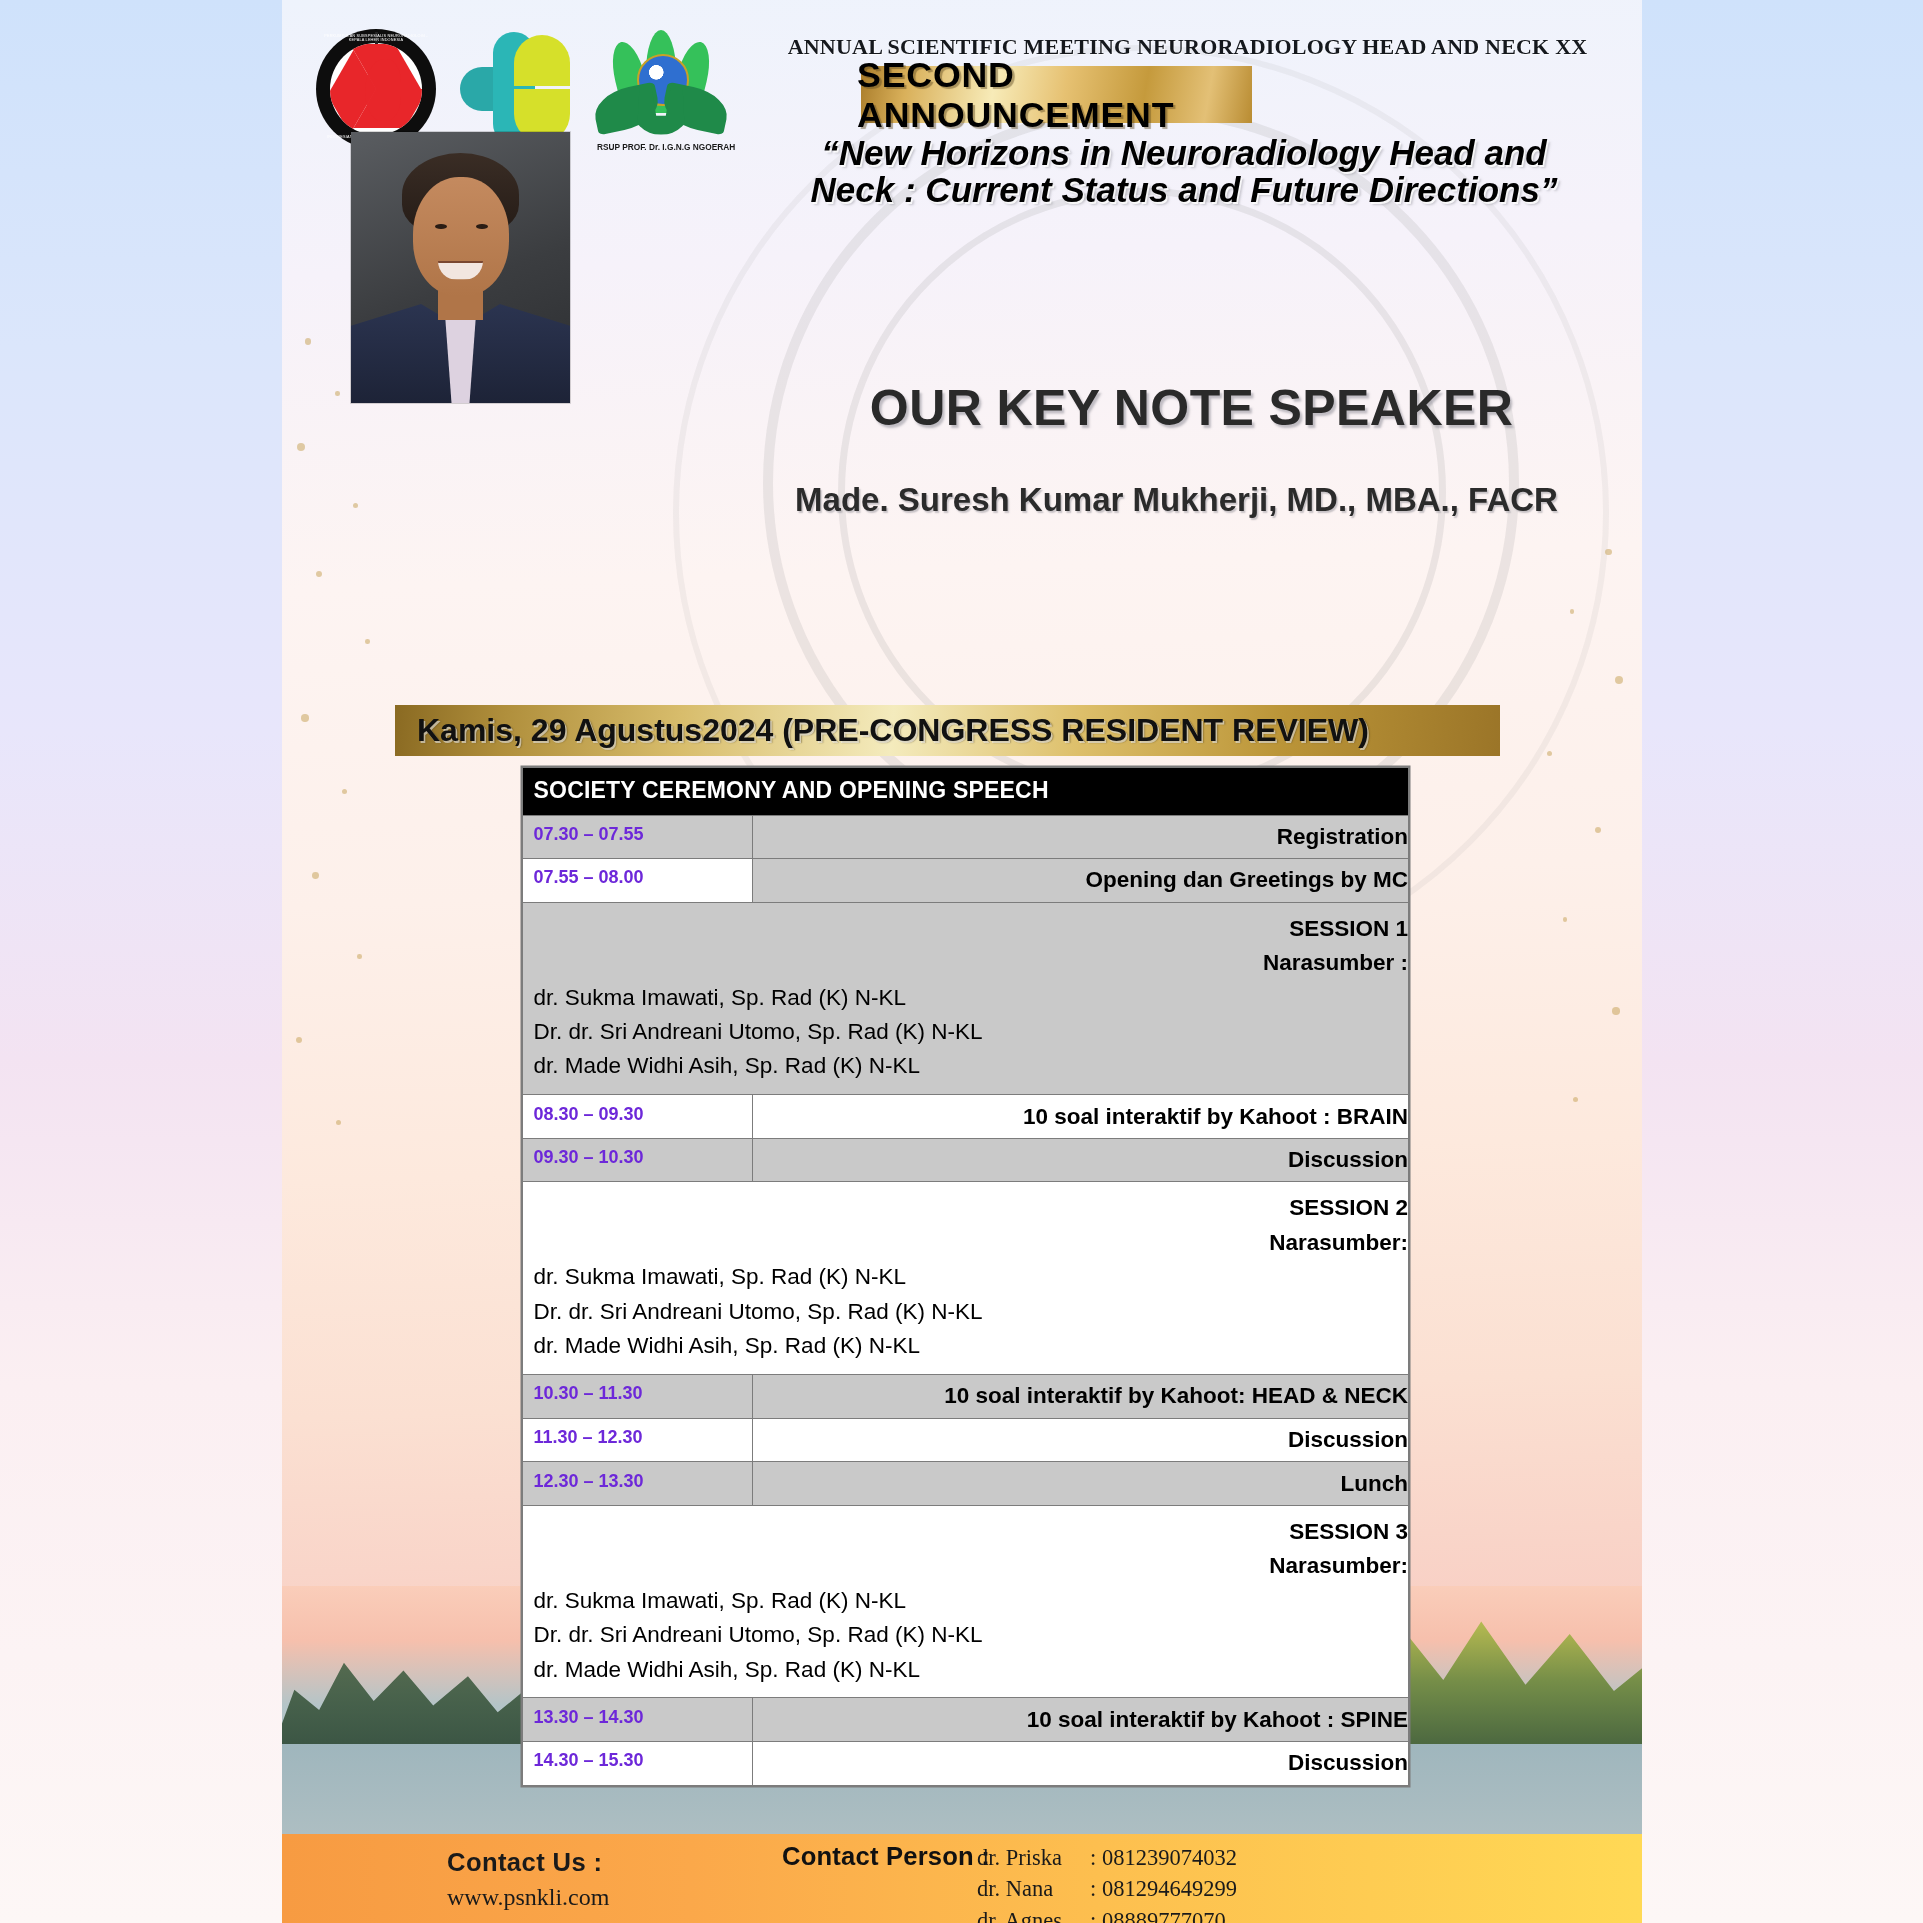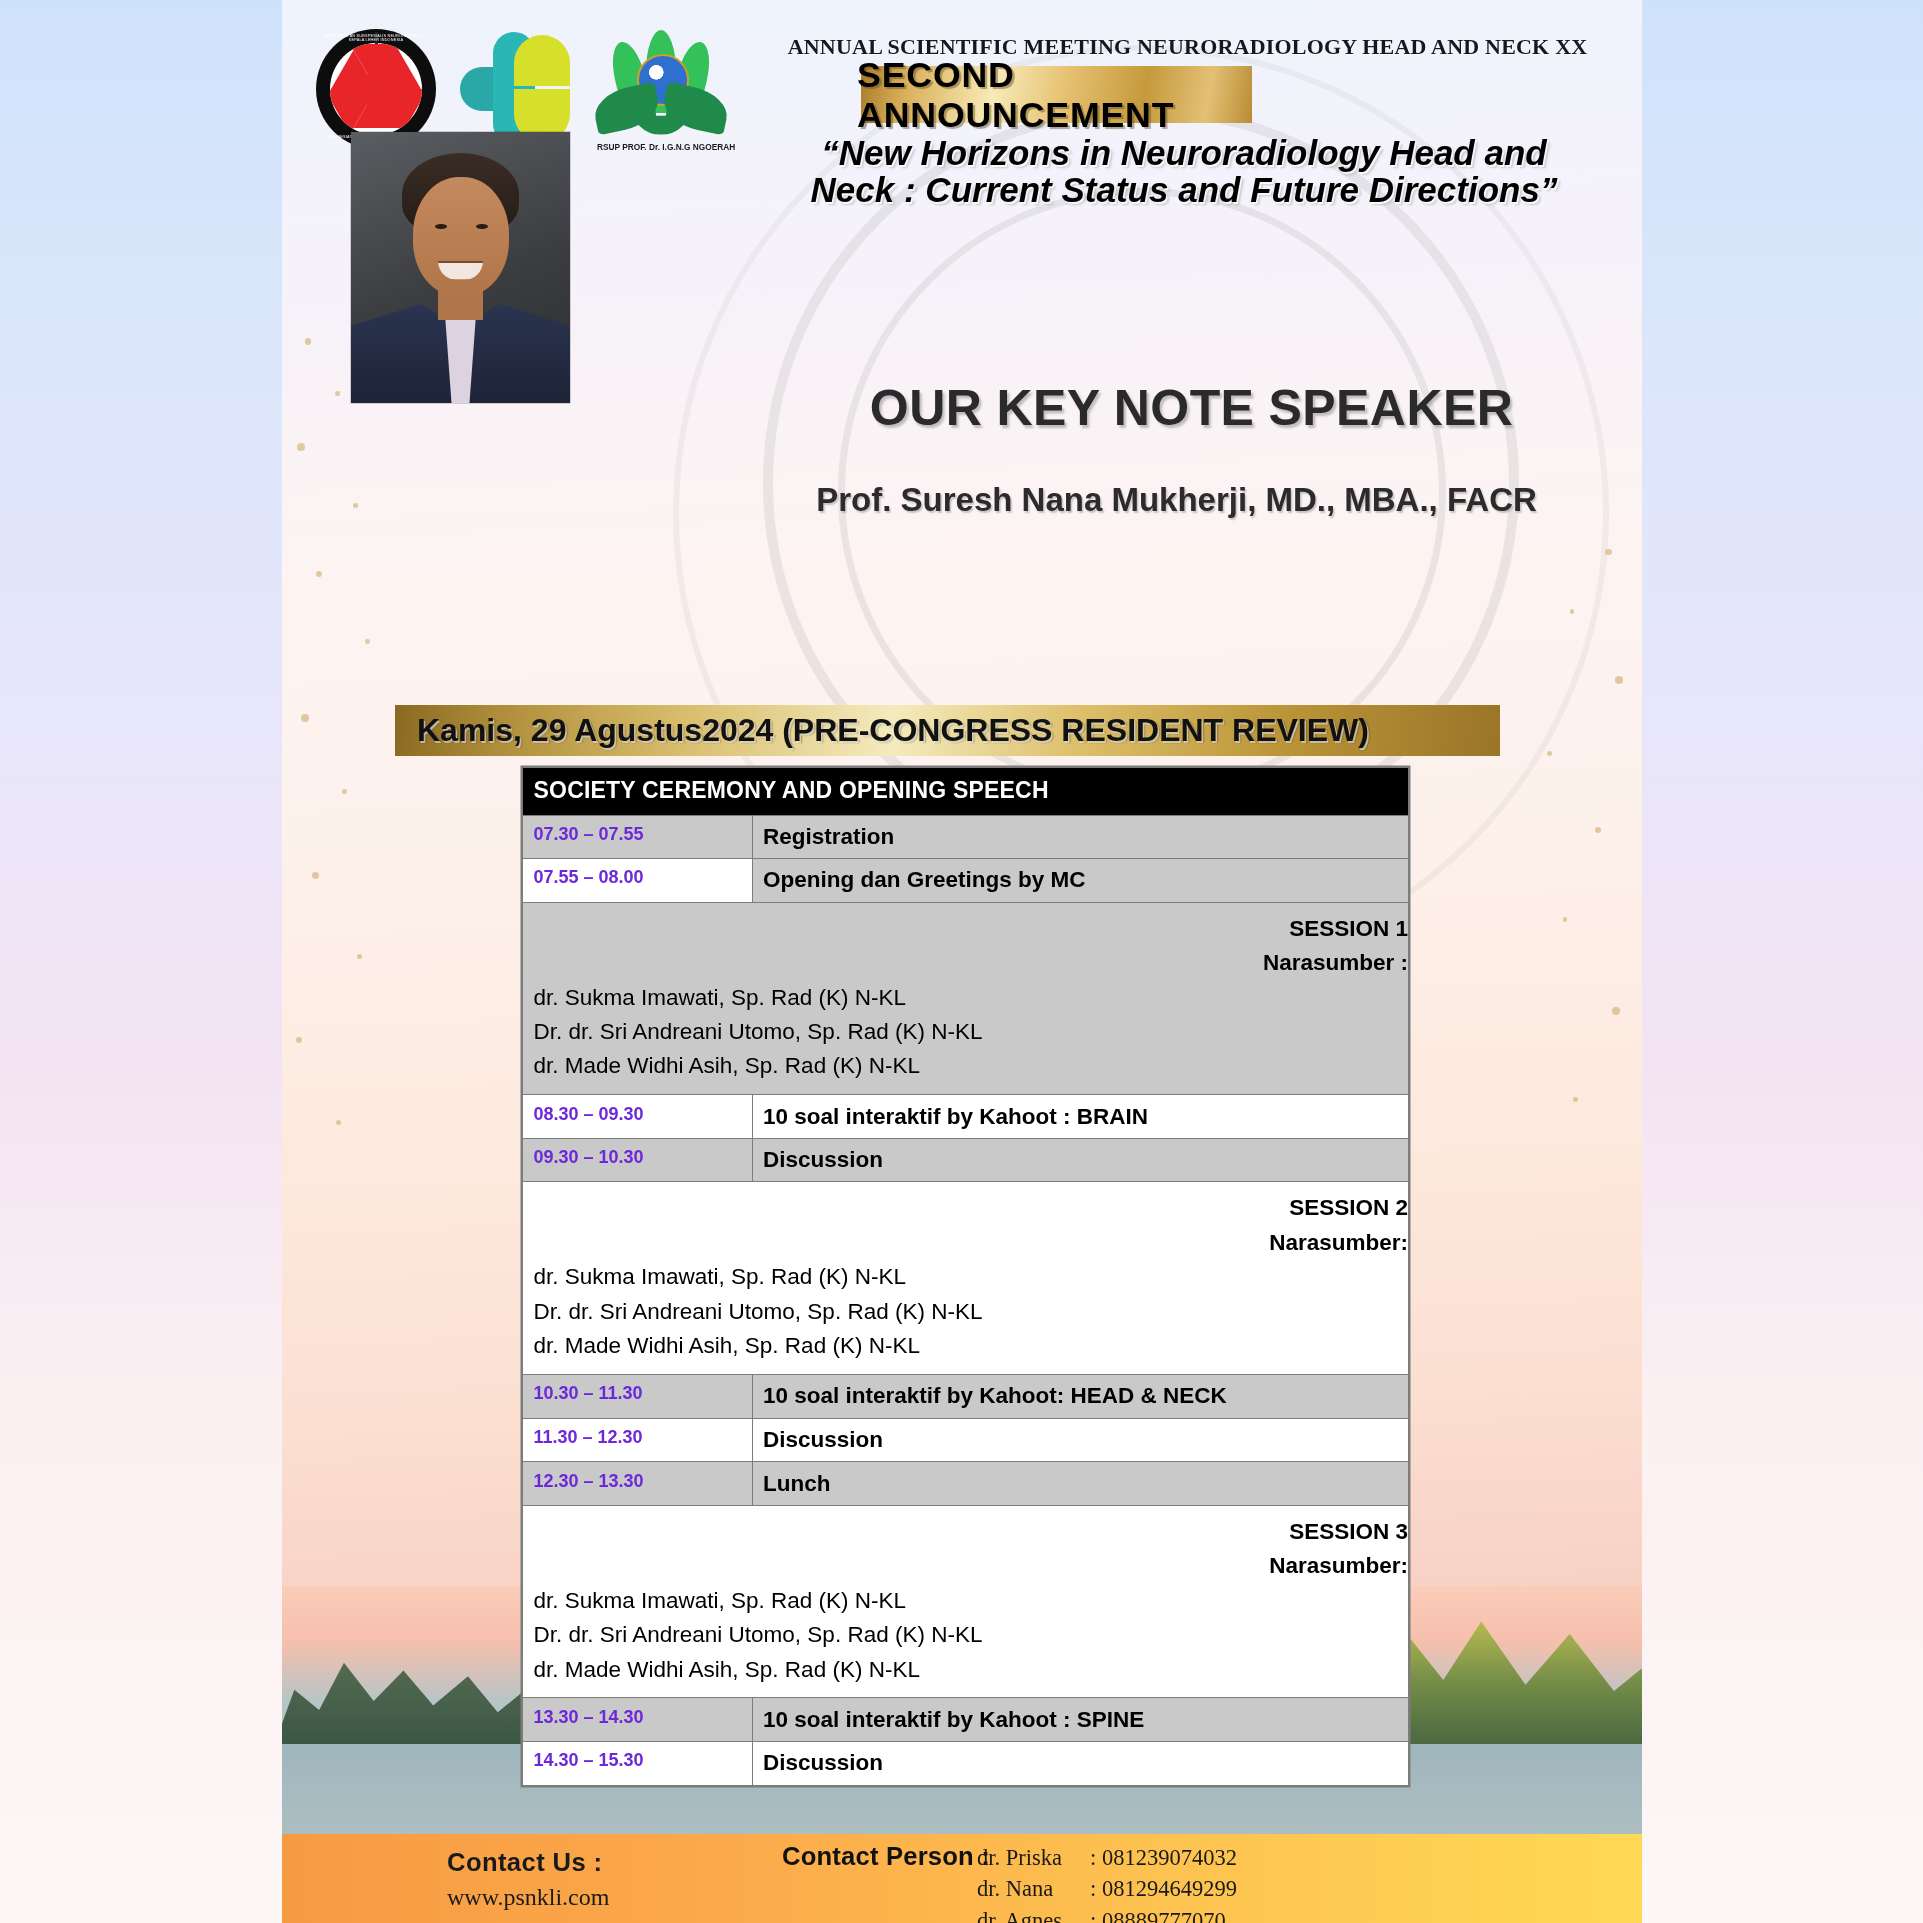--- a/index.html
+++ b/index.html
@@ -133,21 +133,21 @@
      display:flex;align-items:center;}
   #dateBanner span{padding-left:22px;font-family:"Liberation Sans Narrow","Liberation Sans",sans-serif;font-weight:bold;
      font-size:32px;color:#111;text-shadow:1.5px 1.5px 0 rgba(255,255,255,.55),2.3px 2.3px 1.5px rgba(60,45,10,.4);}
 
   
   #schedule{position:absolute;left:240px;top:767px;width:887px;border-collapse:collapse;
      font-family:"Liberation Sans Narrow","Liberation Sans",sans-serif;box-shadow:0 0 0 1.5px #7c7c7c;}
   #schedule td{border:0.8px solid #7c7c7c;vertical-align:top;}
   .hdrRow td{background:#000;color:#fff;font-weight:bold;font-size:23px;padding:9px 10.5px 10.5px;letter-spacing:0.2px;}
   .tcell{width:218px;padding:8.3px 0 8.3px 10.5px;font-weight:bold;font-size:18px;color:#6d28d9;white-space:nowrap;}
-  .ccell{padding:8.3px 0 8.3px 10.5px;font-weight:bold;font-size:22.5px;color:#000;}
+  .ccell{padding:8.3px 0 8.3px 10.5px;font-weight:bold;font-size:22.5px;color:#000;text-align:right;}
   .sessCell{padding:9px 0 10.5px 10.5px;font-size:22.5px;color:#000;line-height:1.53;}
   .sessCell .b{font-weight:bold;text-align:right;}
   tr.gray td{background:#c9c9c9;}
   tr.white td{background:#fff;}
   tr.mix td.tcell{background:#fff;}
   tr.mix td.ccell{background:#c9c9c9;}
 
   
   #footer{position:absolute;left:0;right:0;bottom:0;height:90px;
      background:linear-gradient(90deg,#f79b42 0%,#fba84a 30%,#fdbf4f 60%,#ffd955 100%);}
@@ -253,21 +253,21 @@
     <div class="shirt"></div>
     <div class="neck"></div>
     <div class="hair"></div>
     <div class="face"></div>
     <div class="eyeL"></div>
       <div class="eyeR"></div>
     <div class="smile"></div>
   </div>
 
   <div id="keyNote">OUR KEY NOTE SPEAKER</div>
-  <div id="speakerName">Prof. Suresh Nana Mukherji, MD., MBA., FACR</div>
+  <div id="speakerName">Made. Suresh Kumar Mukherji, MD., MBA., FACR</div>
 
   <div id="dateBanner">
     <span>Kamis, 29 Agustus2024 (PRE-CONGRESS RESIDENT REVIEW)</span>
   </div>
 
   <table id="schedule">
     <tbody id="schedule-body">
         <tr class="hdrRow">
           <td colspan="2">SOCIETY CEREMONY AND OPENING SPEECH</td>
         </tr>

